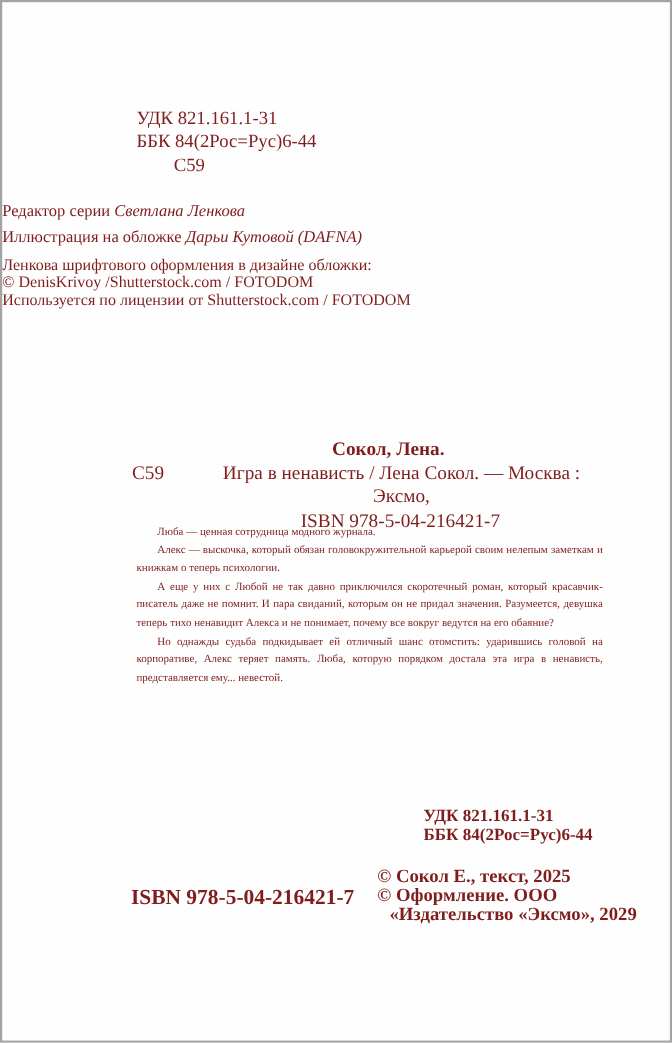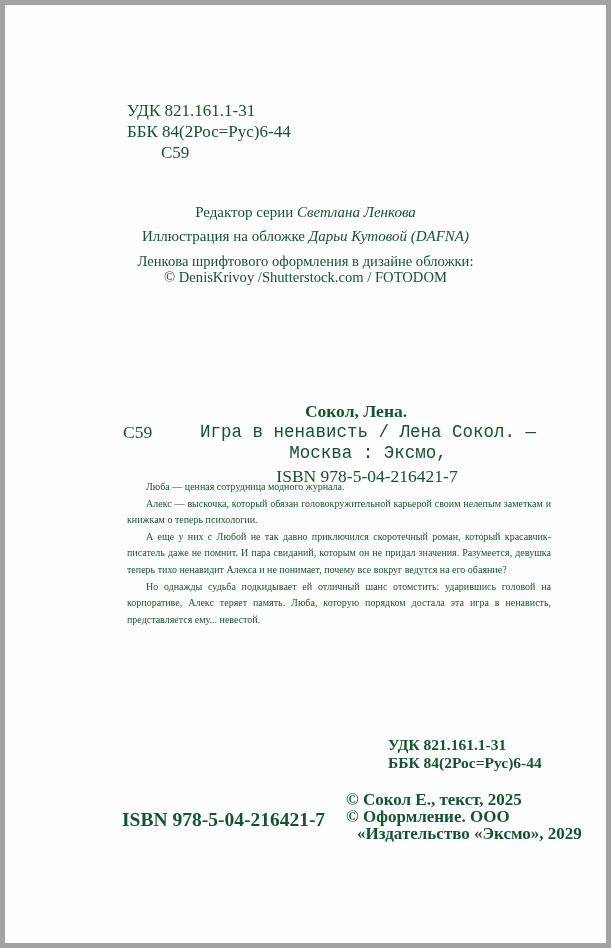--- a/index.html
+++ b/index.html
@@ -1,38 +1,38 @@
 <!DOCTYPE html>
 <html lang="ru"><head>
 <meta charset="utf-8">
 <style>
   html,body{margin:0;padding:0;background:#e8e8e8;}
   .page{
     position:relative;
     width:611px;height:948px;
     box-sizing:border-box;
     background:#fefefe;
-    border:5px solid #a3a3a3;
+    border:2px solid #a3a3a3;
     font-family:"Liberation Serif","DejaVu Serif",serif;
-    color:#14532d;
+    color:#7f1d1d;
     overflow:hidden;
   }
   .top-codes{position:absolute;top:95px;left:122px;font-size:17px;line-height:21px;}
   .top-codes .code-line3{padding-left:34px;}
-  .credits{position:absolute;top:199px;left:0;width:100%;text-align:center;font-size:15px;}
+  .credits{position:absolute;top:182px;left:0;width:100%;text-align:left;font-size:15px;}
   .credits .editor-line{margin:0 0 8px 0;line-height:16px;}
   .credits .illus-line{margin:0 0 9px 0;line-height:16px;}
   .credits .font-line{margin:0;line-height:16px;font-size:14.6px;}
   .credits .ital{font-style:italic;}
   .biblio{position:absolute;top:396px;left:118px;width:430px;font-size:17.5px;line-height:21px;}
   .biblio p{margin:0;text-align:center;}
   .biblio .author{font-weight:bold;margin-left:36px;}
   .biblio .entry{position:relative;}
   .biblio .entry .code{position:absolute;left:0;top:0;}
-  .biblio .entry .entry-text{display:block;margin-left:60px;font-family:Liberation Mono, monospace;}
+  .biblio .entry .entry-text{display:block;margin-left:60px;}
   .biblio .pages{margin-left:37px;}
   .biblio .isbn{margin-left:58px;margin-top:2px;}
   .annotation{
     position:absolute;top:474px;left:122px;width:424px;
     font-size:10px;line-height:16.6px;text-align:justify;
     hyphens:auto;-webkit-hyphens:auto;
   }
   .annotation p{margin:0;text-indent:19px;}
   .bottom-codes{position:absolute;top:731px;left:383px;font-weight:bold;font-size:15.5px;line-height:17.5px;}
   .copyright{position:absolute;top:786px;left:341px;font-weight:bold;font-size:17px;line-height:17px;}
@@ -49,20 +49,21 @@
     <div>УДК 821.161.1-31</div>
     <div>ББК 84(2Рос=Рус)6-44</div>
     <div class="code-line3">С59</div>
   </div>
 
   <div class="credits">
     <p class="editor-line"><span>Редактор серии </span><span class="ital">Светлана Ленкова</span></p>
     <p class="illus-line"><span>Иллюстрация на обложке </span><span class="ital">Дарьи Кутовой (DAFNA)</span></p>
     <p class="font-line">Ленкова шрифтового оформления в дизайне обложки:</p>
     <p class="font-line">© DenisKrivoy /Shutterstock.com / FOTODOM</p>
+    <p class="font-line">Используется по лицензии от Shutterstock.com / FOTODOM</p>
   </div>
 
   <div class="biblio">
     <p class="author">Сокол, Лена.</p>
     <p class="entry">
       <span class="code">С59</span>
       <span class="entry-text">Игра в ненависть / Лена Сокол. — Москва : Эксмо,</span>
     </p>
     <p class="isbn">ISBN 978-5-04-216421-7</p>
   </div>

